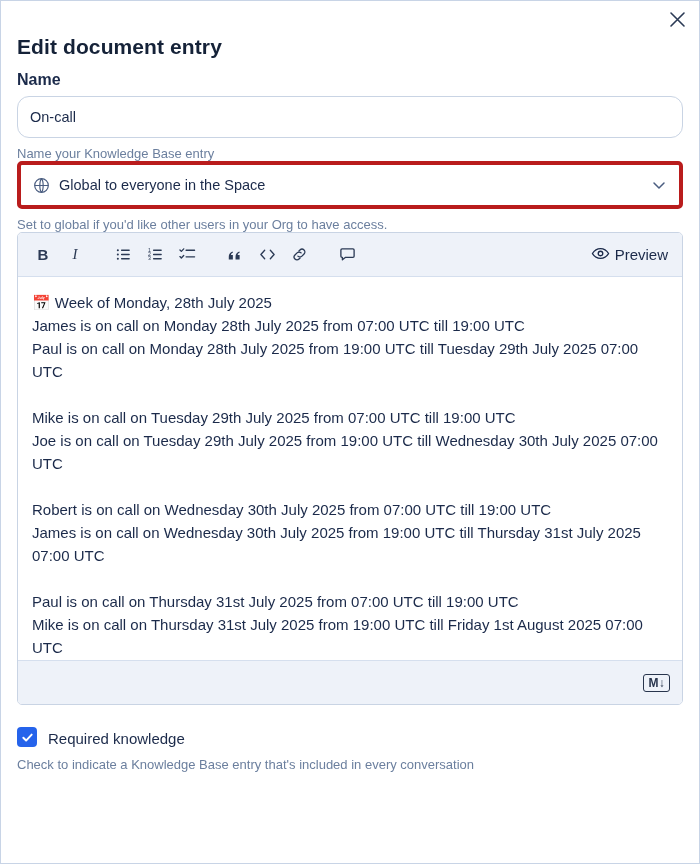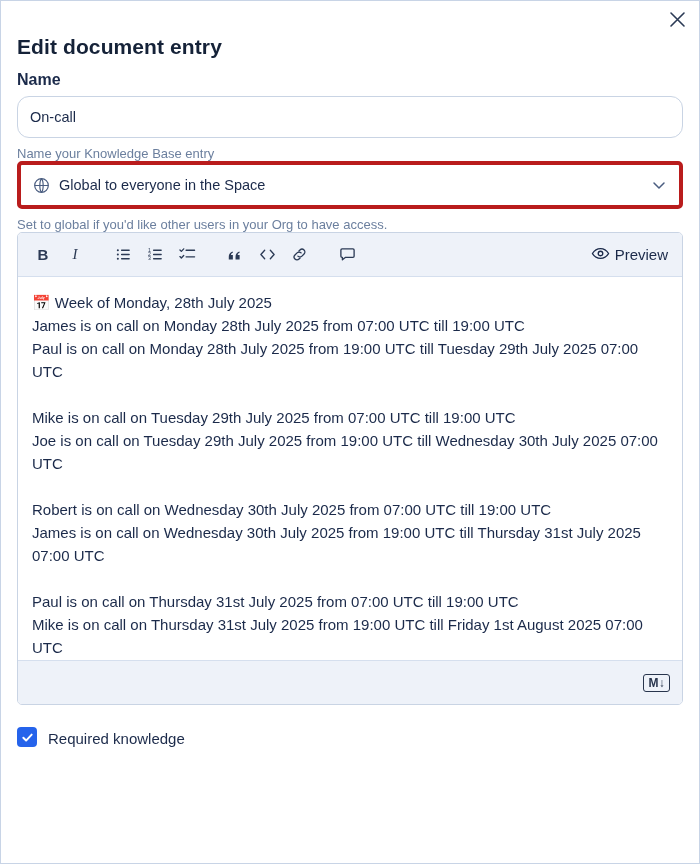--- a/index.html
+++ b/index.html
@@ -317,14 +317,15 @@
   </div>
 
   <div class="check-row">
     <span class="checkbox">
       <svg width="13" height="13" viewBox="0 0 14 14" fill="none" stroke="#ffffff" stroke-width="2.1" stroke-linecap="round" stroke-linejoin="round">
         <path d="M2.5 7.3l3 3 6-6.4"></path>
       </svg>
     </span>
     <span class="check-label">Required knowledge</span>
   </div>
+  <div class="check-help">Check to indicate a Knowledge Base entry that's included in every conversation</div>
 
 </div>
 
 </body></html>

